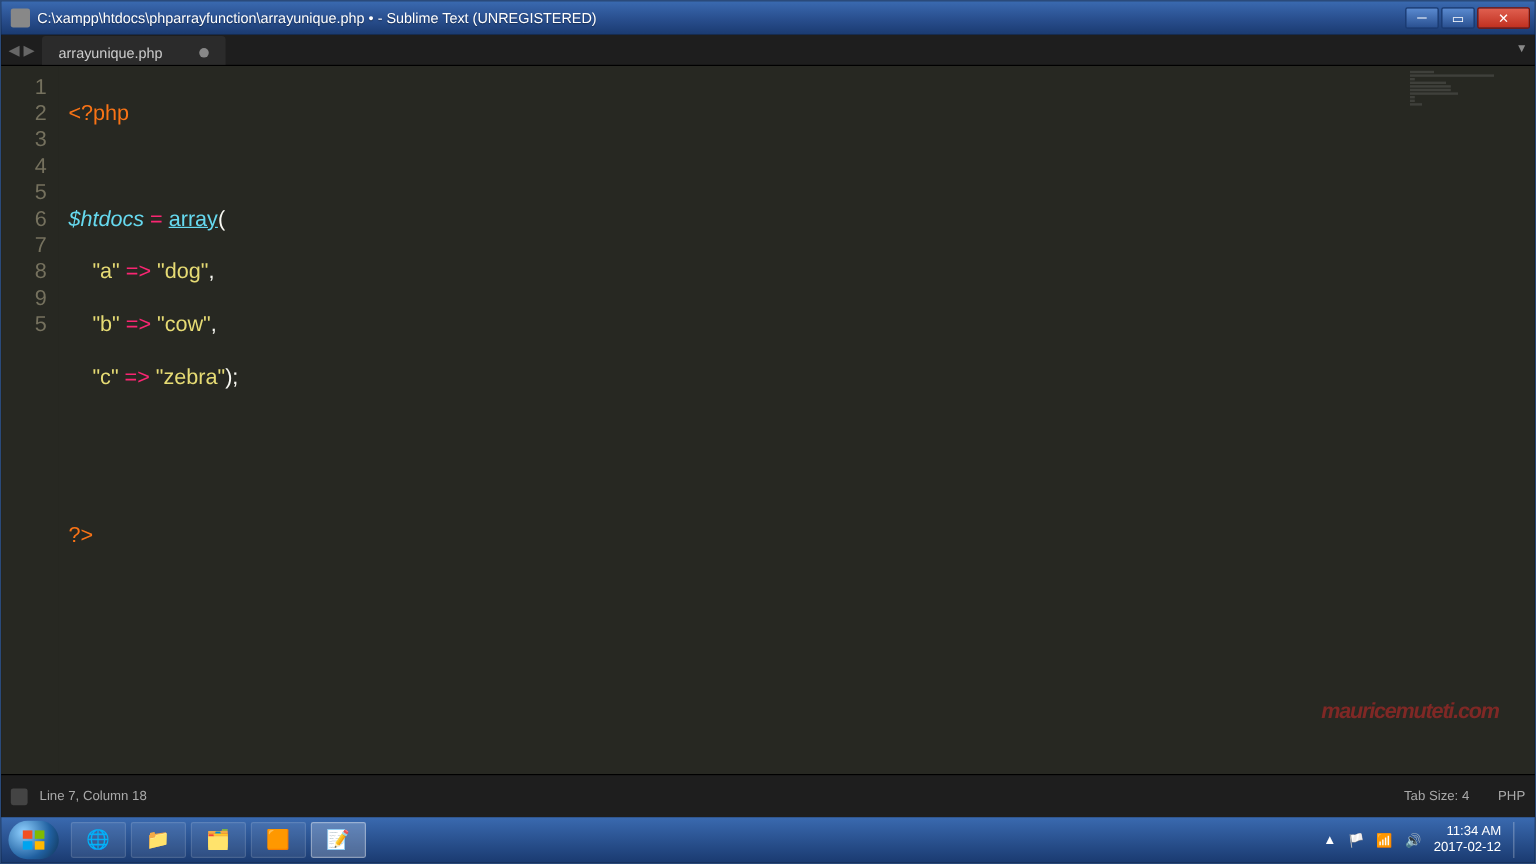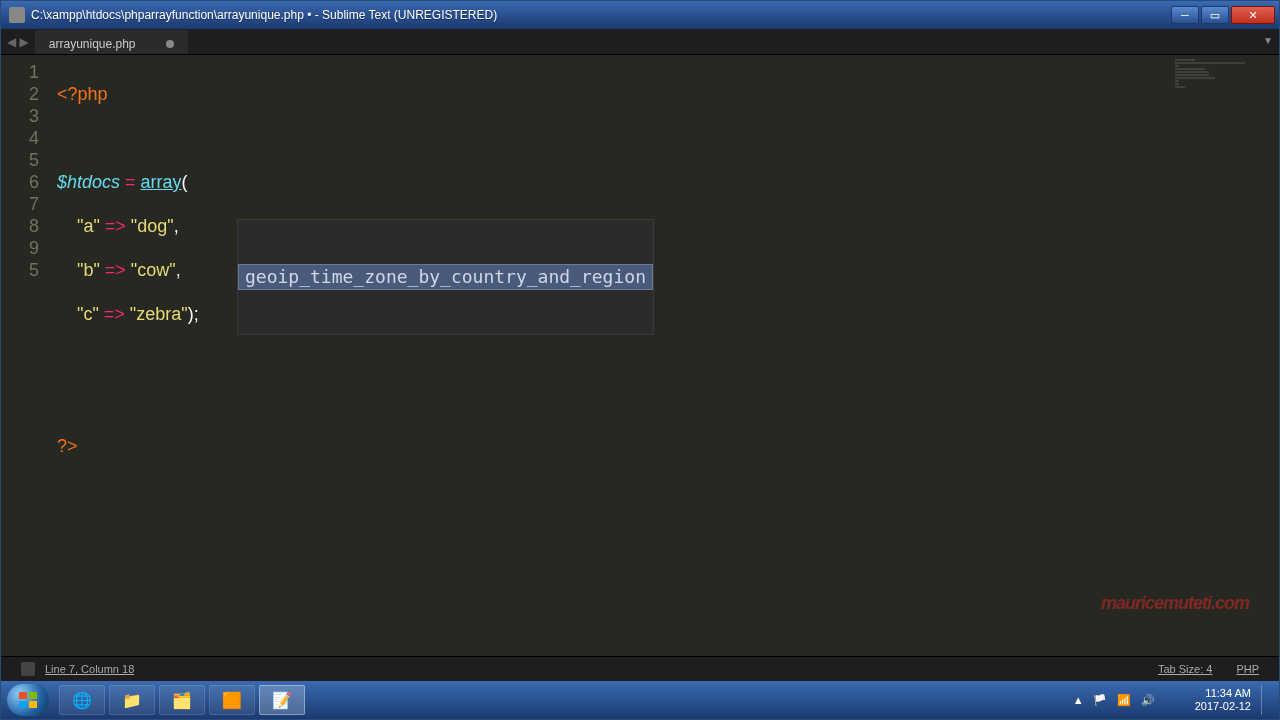--- a/index.html
+++ b/index.html
@@ -40,42 +40,42 @@
 .tok-str { color: #e6db74; }
 .tok-punc { color: #f8f8f2; }
 
 .autocomplete { position: absolute; top: 164px; left: 188px; background: #2b2b2b; border: 1px solid #3a3a3a; }
 .autocomplete-item { background: #4a5a7a; color: #d0d8e8; padding: 1px 6px; font-size: 18px; font-family: Consolas, monospace; border: 1px solid #6a7a9a; }
 
 .minimap { position: absolute; top: 4px; right: 4px; width: 100px; height: 40px; opacity: .25; }
 .minimap-line { height: 2px; background: #888; margin-bottom: 1px; }
 
 
-.statusbar { height: 25px; background: #1e1e1e; color: #aaa; font-size: 11px; display: flex; align-items: center; padding: 0 20px; border-top: 1px solid #000; text-decoration: underline; }
+.statusbar { height: 36px; background: #1e1e1e; color: #aaa; font-size: 11px; display: flex; align-items: center; padding: 0 8px; border-top: 1px solid #000; }
 .status-left { display: flex; align-items: center; gap: 10px; }
 .status-icon { width: 14px; height: 14px; background: #444; border-radius: 2px; }
 .status-right { margin-left: auto; display: flex; gap: 24px; justify-content: flex-end; }
 
 
 .watermark { position: absolute; right: 30px; bottom: 42px; color: rgba(200,40,40,.55); font-size: 18px; font-weight: bold; font-style: italic; letter-spacing: -1px; pointer-events: none; }
 
 
 .taskbar { height: 38px; background: linear-gradient(to bottom, #3a6ab0 0%, #1a3a70 100%); display: flex; align-items: center; padding: 0 6px; position: relative; }
 .start-orb { width: 42px; height: 32px; border-radius: 16px; background: radial-gradient(circle at 30% 30%, #8fd0ff, #2060a0 60%, #103050); display: flex; align-items: center; justify-content: center; }
 .start-flag { width: 18px; height: 16px; position: relative; }
 .start-flag span { position: absolute; width: 8px; height: 7px; }
 .start-flag .r { background:#f25022; top:0; left:0; }
 .start-flag .g { background:#7fba00; top:0; right:0; }
 .start-flag .b { background:#00a4ef; bottom:0; left:0; }
 .start-flag .y { background:#ffb900; bottom:0; right:0; }
 .task-items { display: flex; gap: 4px; margin-left: 10px; }
 .task-btn { width: 46px; height: 30px; background: rgba(255,255,255,.08); border: 1px solid rgba(255,255,255,.12); border-radius: 2px; display: flex; align-items: center; justify-content: center; font-size: 16px; }
 .task-btn.active { background: rgba(255,255,255,.22); border-color: rgba(255,255,255,.35); }
 .tray { margin-left: auto; display: flex; align-items: center; gap: 10px; color: #fff; font-size: 11px; }
-.tray-clock { text-align: right; line-height: 13px; margin-left: 30px; }
+.tray-clock { text-align: right; line-height: 13px; }
 .show-desktop { width: 12px; height: 30px; border-left: 1px solid rgba(255,255,255,.3); }
 </style>
 </head>
 <body>
 
 <div class="window">
 
   <div class="titlebar">
     <div class="title-icon"></div>
     <div class="titlebar-text">C:\xampp\htdocs\phparrayfunction\arrayunique.php • - Sublime Text (UNREGISTERED)</div>
@@ -113,23 +113,20 @@
 <div><span class="tok-tag">&lt;?php</span></div>
 <div> </div>
 <div><span class="tok-var">$htdocs</span><span class="tok-op"> = </span><span class="tok-func">array</span><span class="tok-punc">(</span></div>
 <div>    <span class="tok-str">"a"</span><span class="tok-op"> =&gt; </span><span class="tok-str">"dog"</span><span class="tok-punc">,</span></div>
 <div>    <span class="tok-str">"b"</span><span class="tok-op"> =&gt; </span><span class="tok-str">"cow"</span><span class="tok-punc">,</span></div>
 <div>    <span class="tok-str">"c"</span><span class="tok-op"> =&gt; </span><span class="tok-str">"zebra"</span><span class="tok-punc">);</span></div>
 <div> </div>
 <div> </div>
 <div><span class="tok-tag">?&gt;</span></div>
 
-      <div class="autocomplete">
-        <div class="autocomplete-item">geoip_time_zone_by_country_and_region</div>
-      </div>
     </div>
 
     <div class="minimap">
       <div class="minimap-line" style="width:20%"></div>
       <div class="minimap-line" style="width:70%"></div>
       <div class="minimap-line" style="width:4%"></div>
       <div class="minimap-line" style="width:30%"></div>
       <div class="minimap-line" style="width:34%"></div>
       <div class="minimap-line" style="width:34%"></div>
       <div class="minimap-line" style="width:40%"></div>

